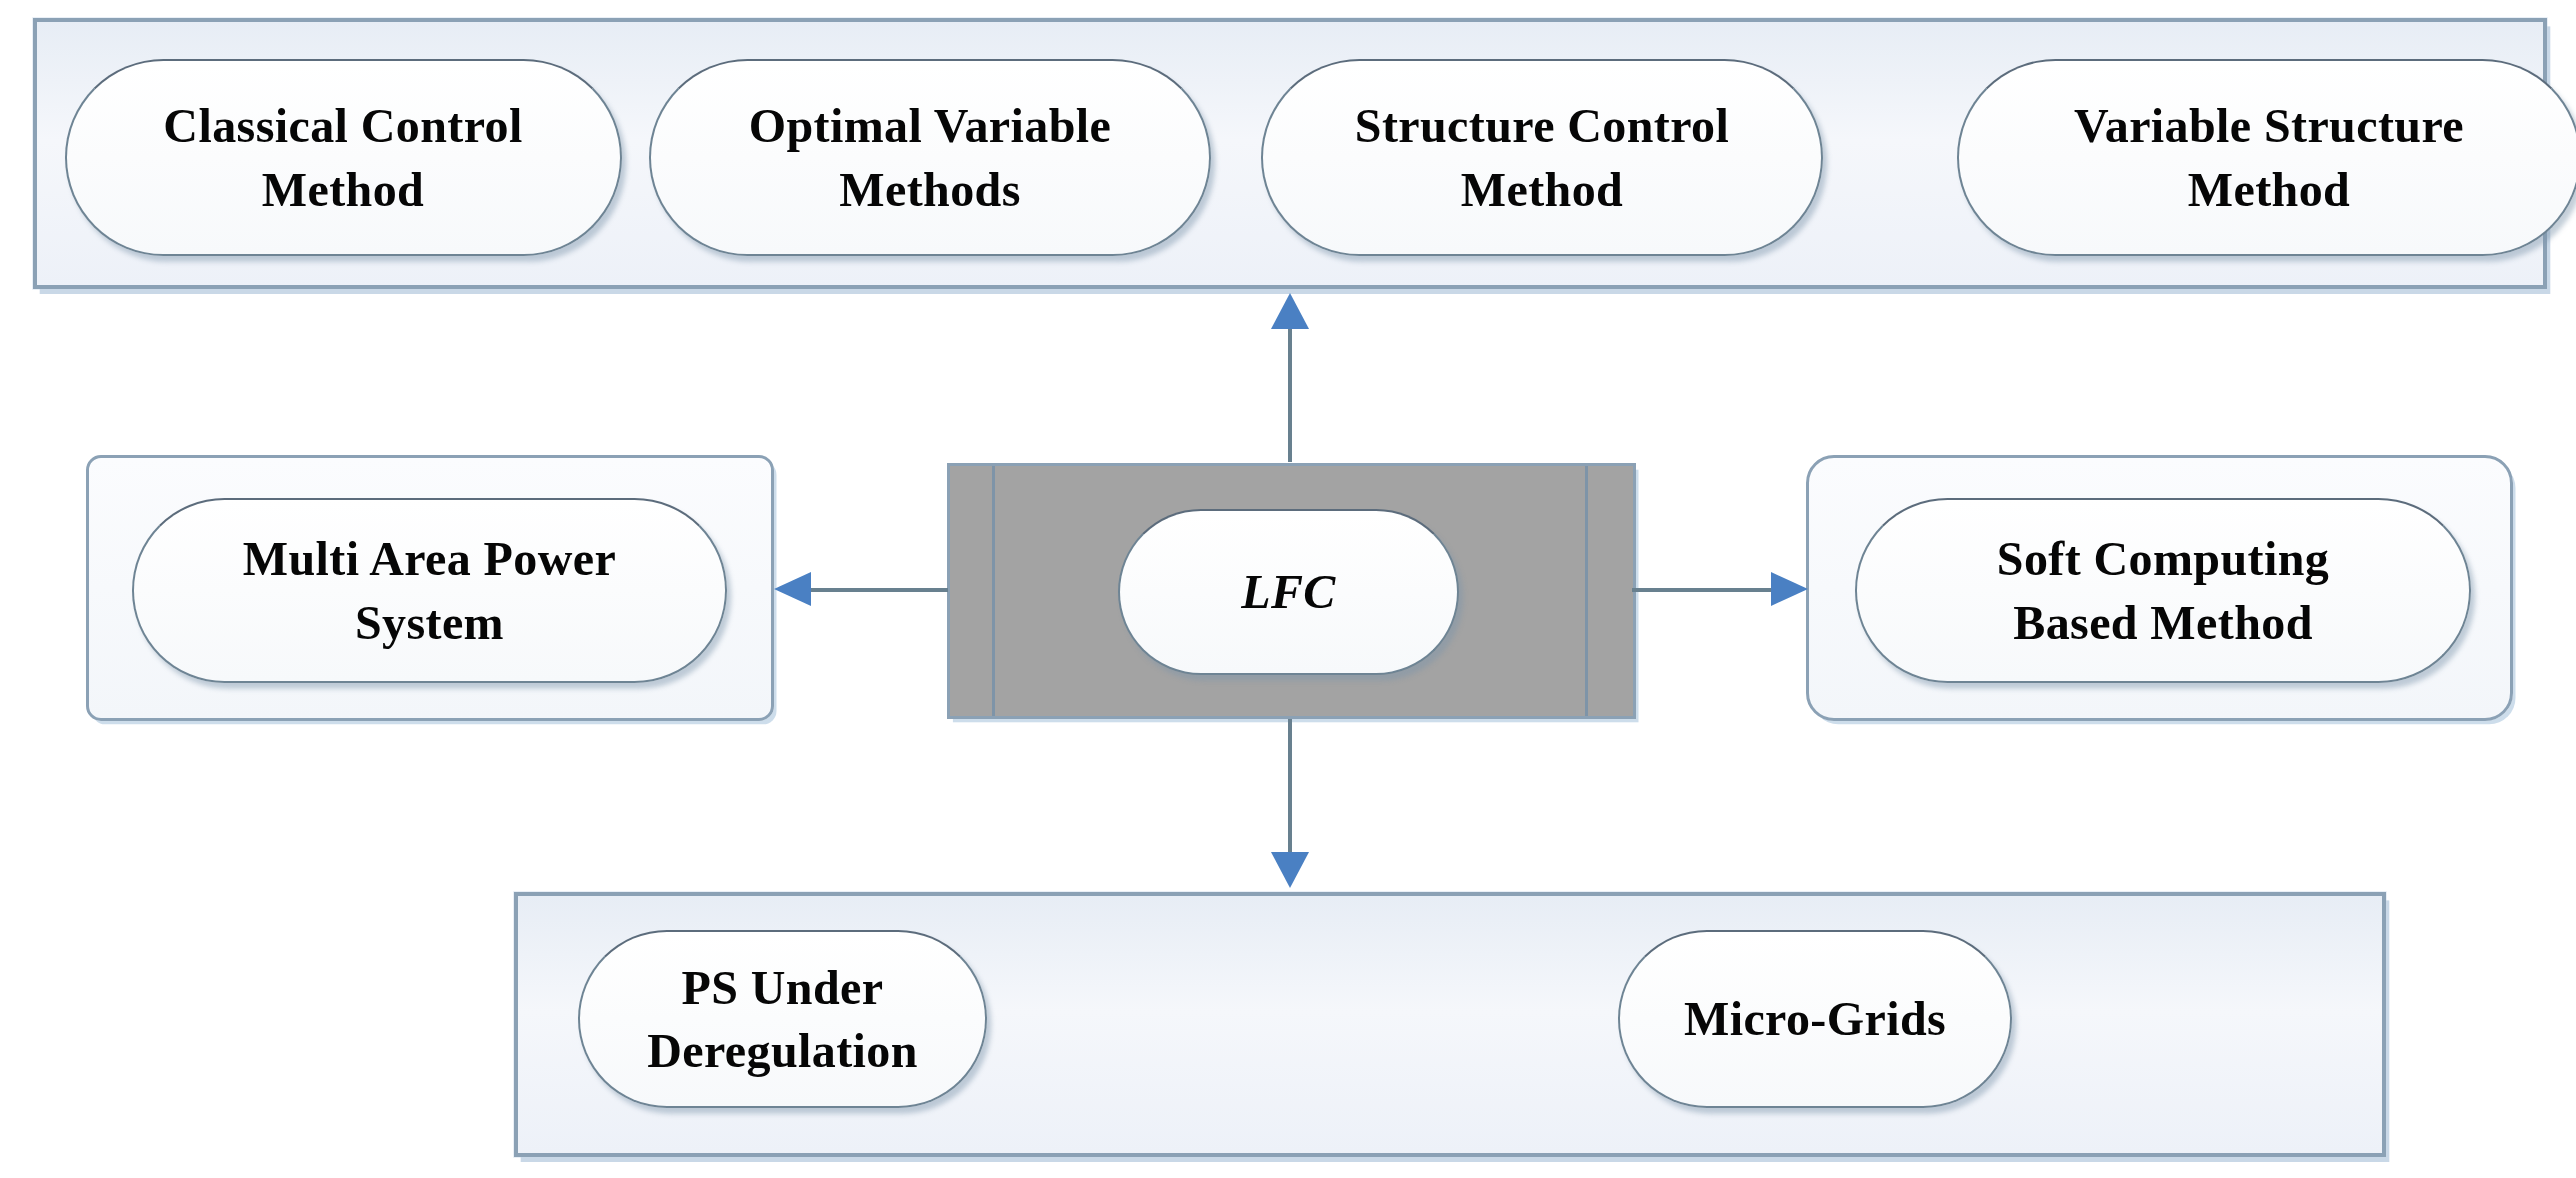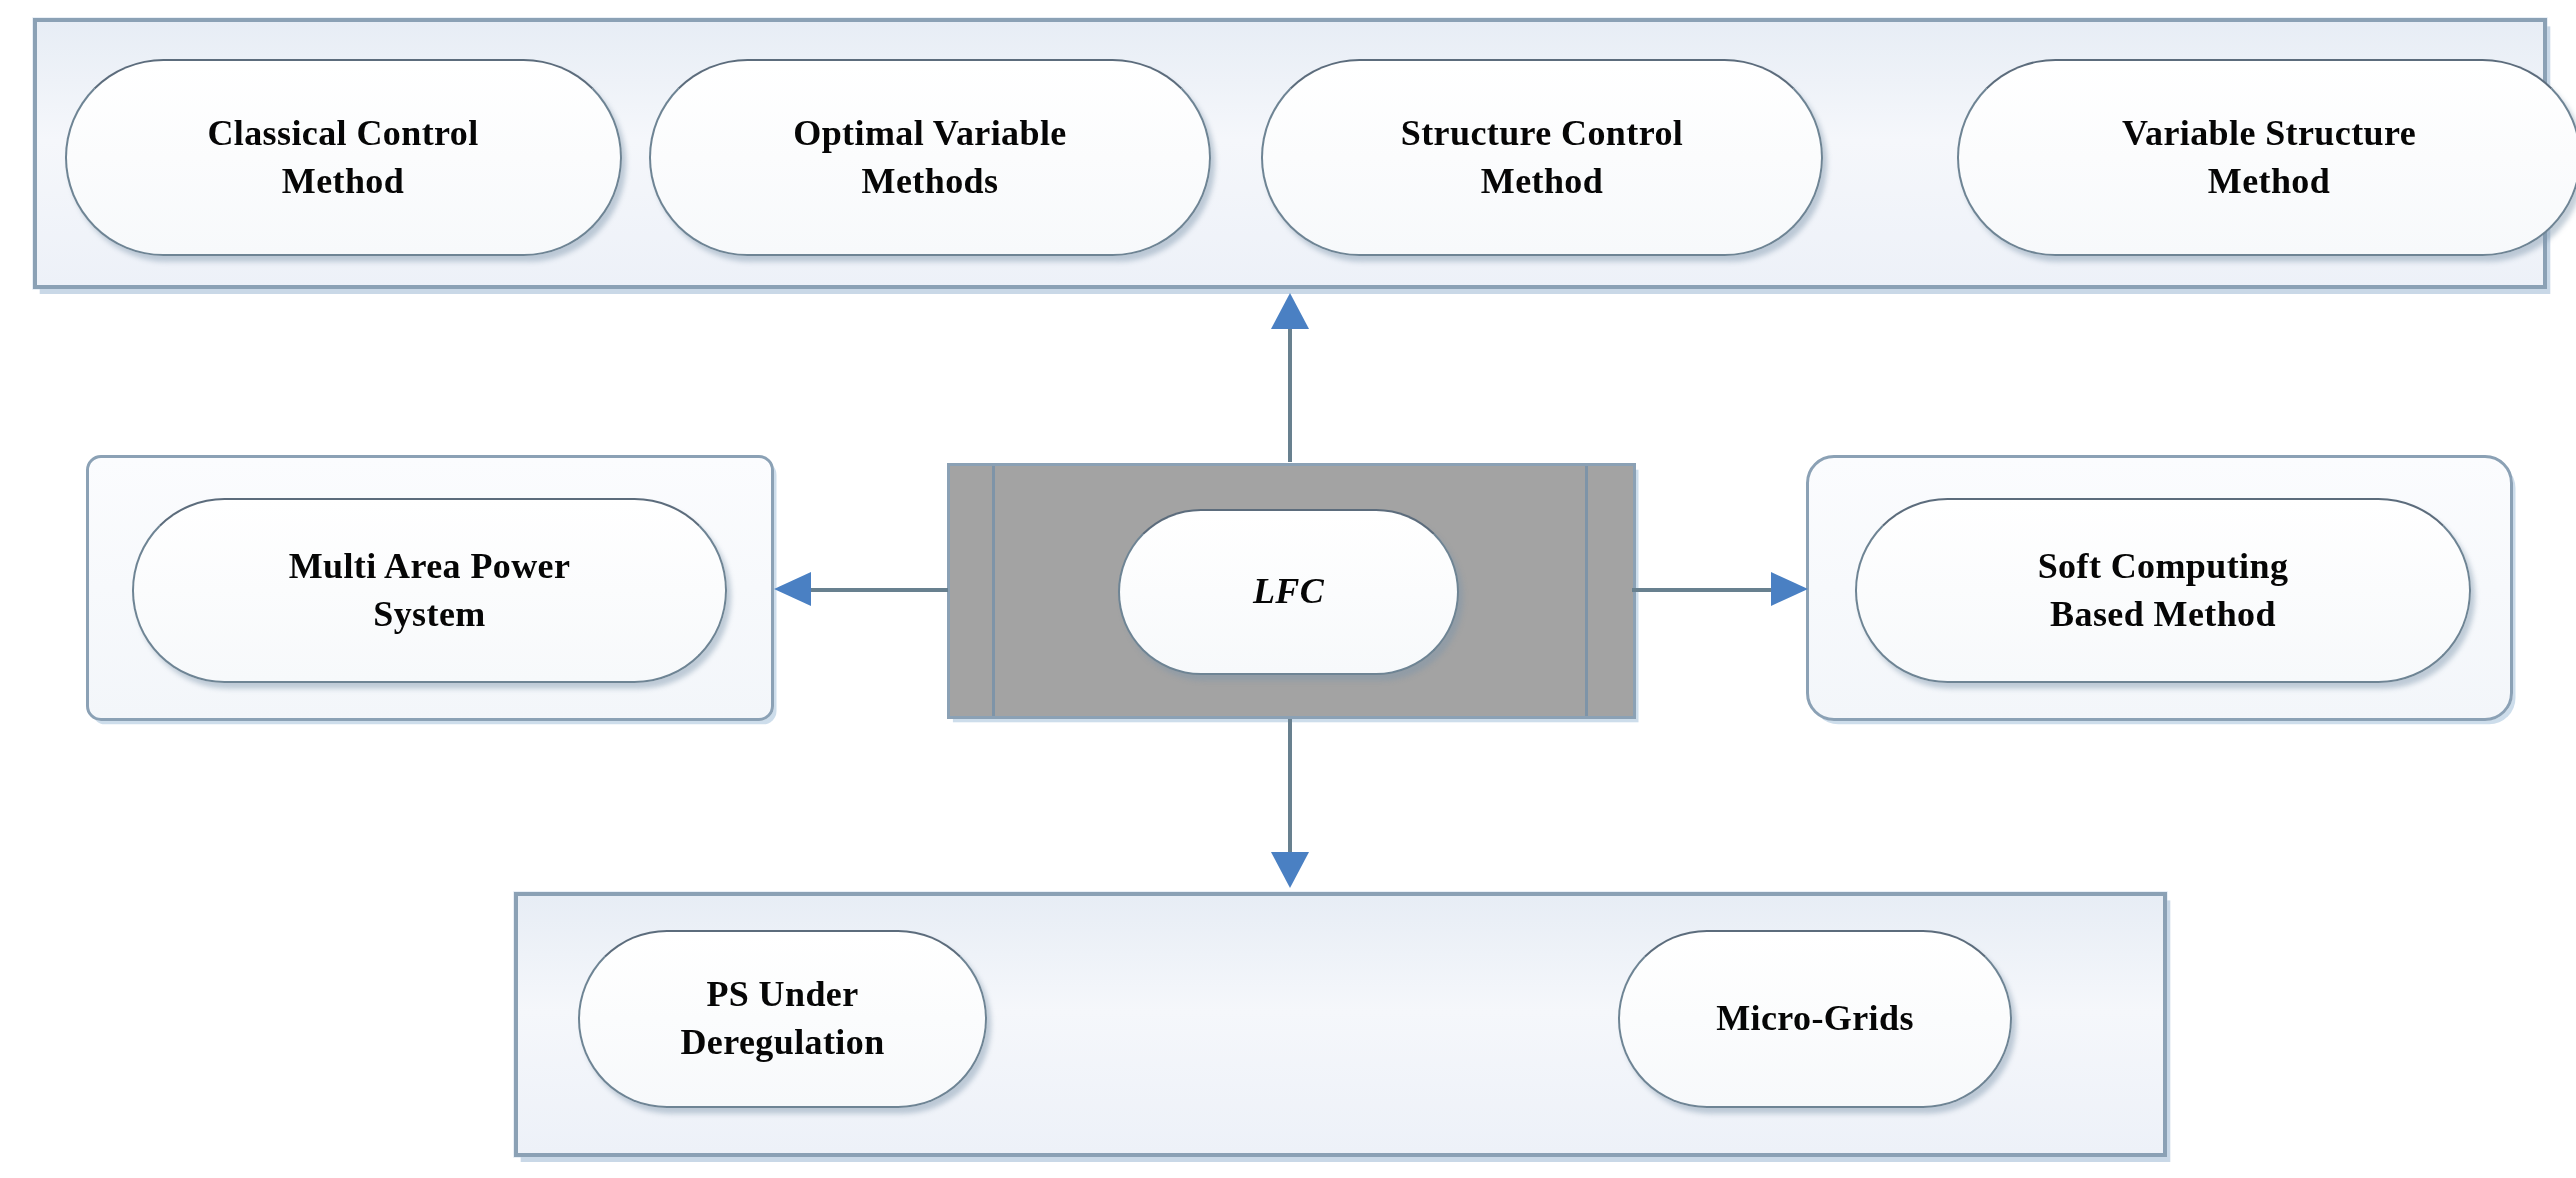--- a/index.html
+++ b/index.html
@@ -34,21 +34,21 @@
     border-radius:832px;
     background:linear-gradient(180deg,#ffffff 0%,#f7f9fb 100%);
     box-shadow:4.2px 5.8px 5px rgba(124,148,170,0.45);
     display:flex;align-items:center;justify-content:center;
     text-align:center;
     box-sizing:border-box;
   }
   .capsule .lbl{
     white-space:pre-line;
     font-weight:bold;
-    font-size:36px;
+    font-size:48px;
     line-height:1.32;
     color:#060606;
     letter-spacing:0.4px;
     padding:0 16.6px;
   }
   
   .lfc-frame{
     position:absolute;
     border:3.3px solid #8ba1b5;
     background:#a3a3a3;
@@ -108,21 +108,21 @@
     </div>
   </div>
 
   <div class="node-box" style="left:1806px;top:455px;width:707px;height:266px;border-radius:28px;">
     <div class="capsule" style="left:46px;top:40px;width:616px;height:185px;">
       <span class="lbl">Soft Computing
 Based Method</span>
     </div>
   </div>
 
-  <div class="group-box" style="left:514px;top:892px;width:1653px;height:265px;">
+  <div class="group-box" style="left:514px;top:892px;width:1872px;height:265px;">
     <div class="capsule" style="left:60px;top:34px;width:409px;height:178px;">
       <span class="lbl">PS Under
 Deregulation</span>
     </div>
     <div class="capsule" style="left:1100px;top:34px;width:394px;height:178px;align-items:center;">
       <span class="lbl">Micro-Grids</span>
     </div>
   </div>
 
   <div>

